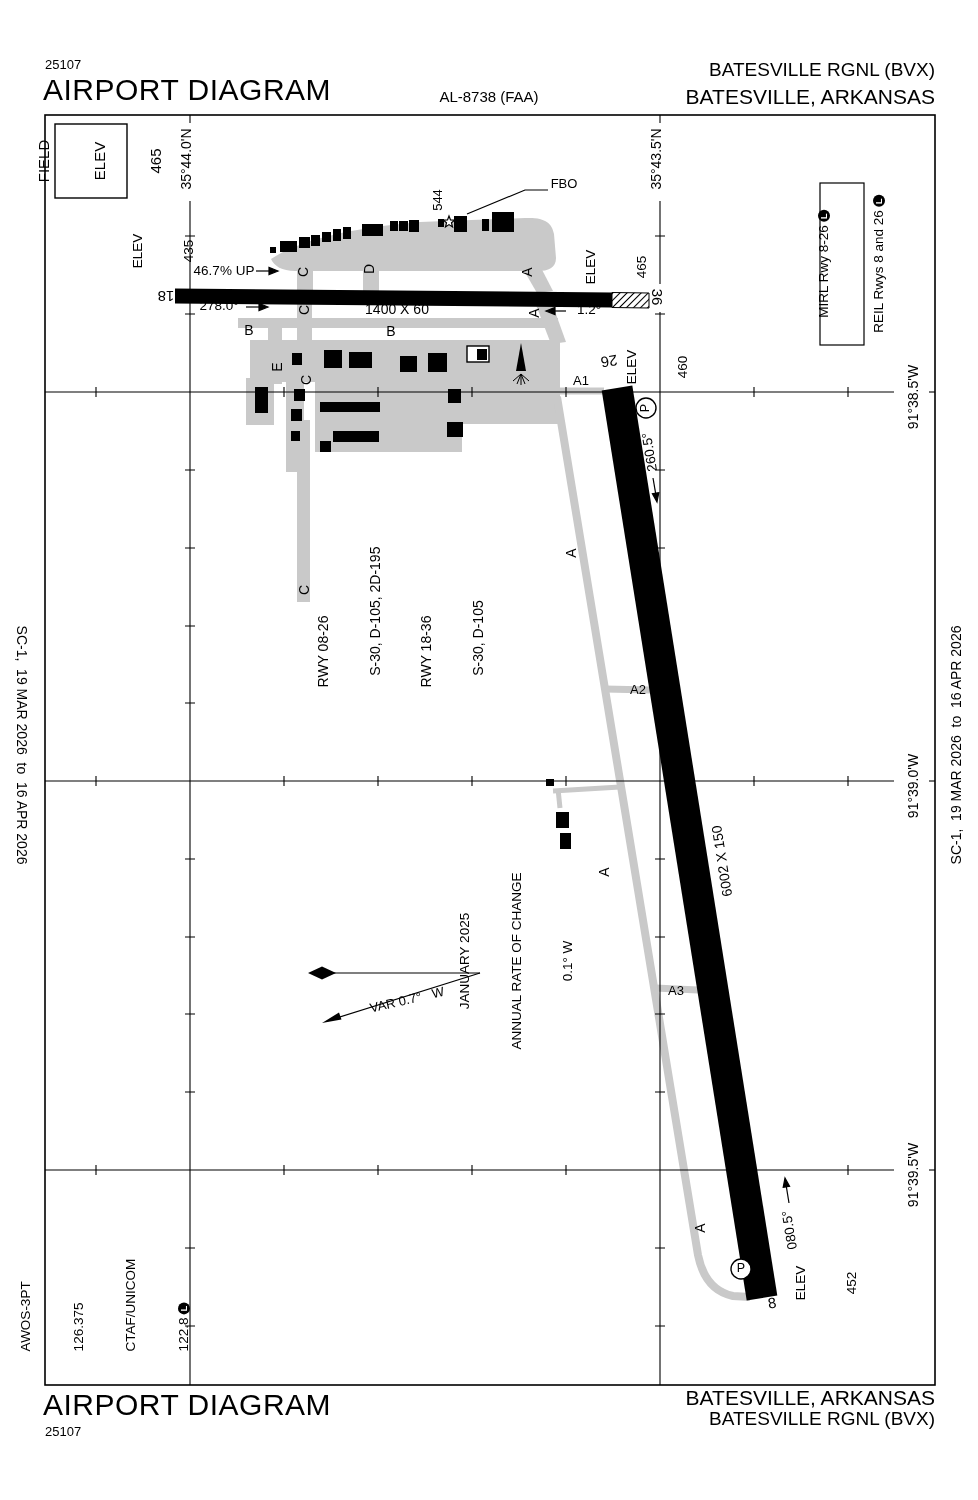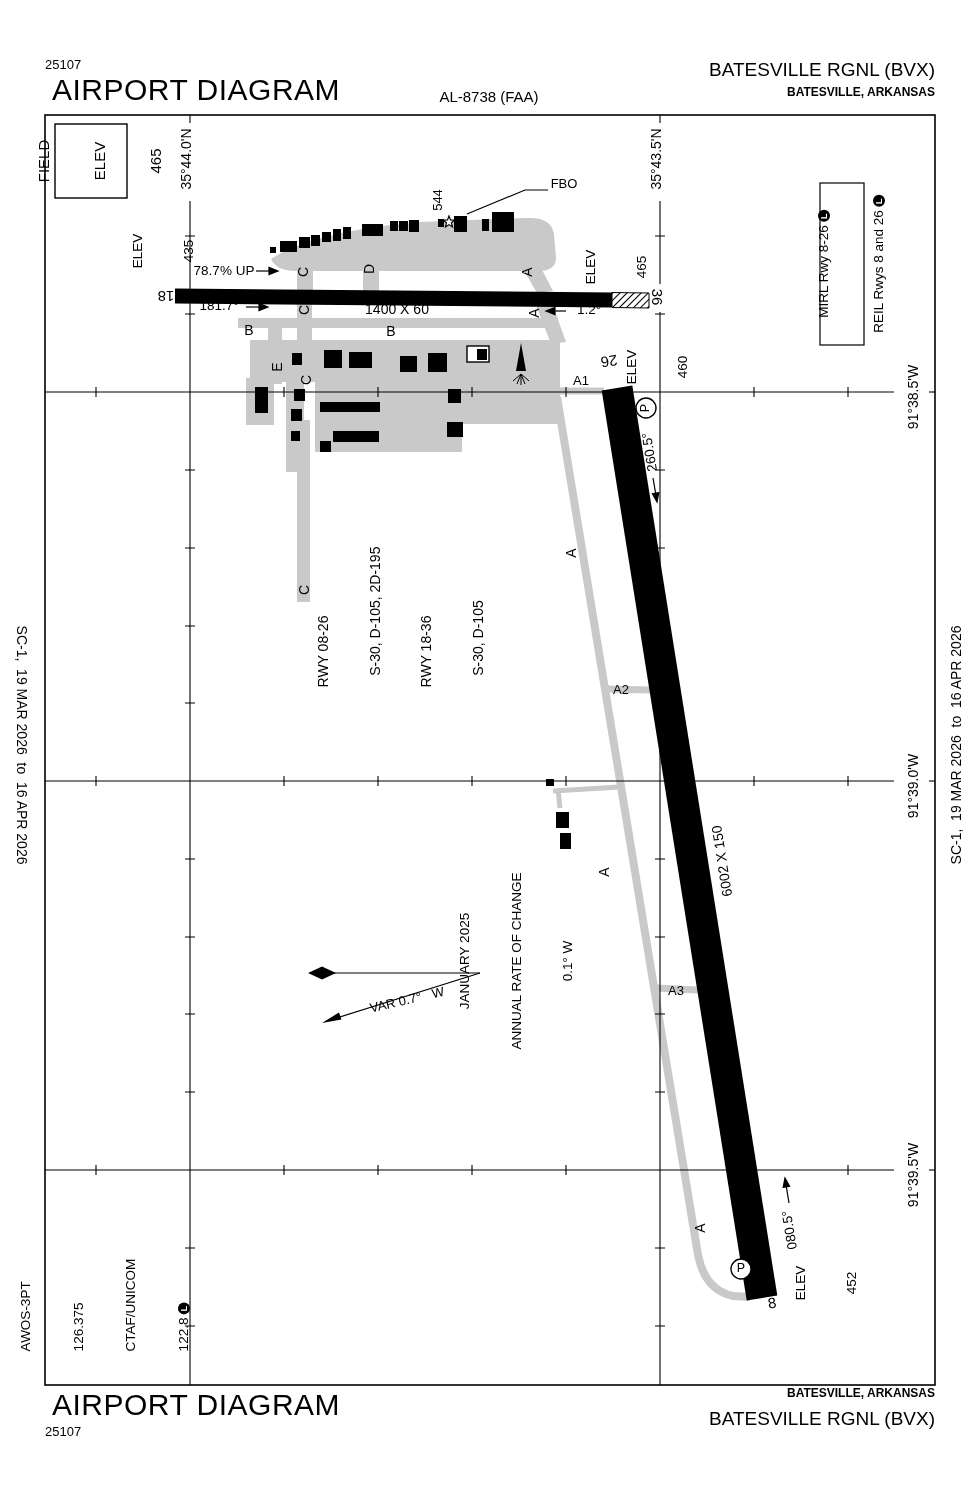--- a/index.html
+++ b/index.html
@@ -9,22 +9,22 @@
   .lbl{position:absolute;white-space:pre;line-height:1.05;transform:translate(-50%,-50%);}
   .r90 {transform:translate(-50%,-50%) rotate(90deg);}
   .rm90{transform:translate(-50%,-50%) rotate(-90deg);}
   .r180{transform:translate(-50%,-50%) rotate(180deg);}
   .r171{transform:translate(-50%,-50%) rotate(171deg);}
   .rm9 {transform:translate(-50%,-50%) rotate(-9deg);}
   .rm99{transform:translate(-50%,-50%) rotate(-99deg);}
   .rm13{transform:translate(-50%,-50%) rotate(-13deg);}
   .t12{font-size:12.5px;} .t13{font-size:13px;} .t135{font-size:13.5px;}
   .t14{font-size:14px;} .t15{font-size:15px;}
-  .t17{font-size:12px;font-weight:bold;} .t19{font-size:19px;}
-  .title{font-size:30px;letter-spacing:.5px;margin-left:9px;}
+  .t17{font-size:21px;} .t19{font-size:19px;}
+  .title{font-size:30px;letter-spacing:.5px;}
   .vblock{position:absolute;transform:translate(-50%,-50%) rotate(-90deg);text-align:center;white-space:pre;}
   .vb3  > div{line-height:20px;font-size:15px;}
   .mirl > div{line-height:19px;font-size:13.5px;}
   .awos > div{line-height:16.5px;font-size:13.5px;text-align:left;}
   .rwyd > div{line-height:15.5px;font-size:14px;text-align:left;}
   .jan  > div{line-height:15.5px;font-size:13.5px;}
   .elev2> div{line-height:15px;font-size:13.5px;}
   .badge{display:inline-block;width:12px;height:12px;border-radius:50%;background:#000;color:#fff;
          font-size:9.5px;line-height:12.5px;text-align:center;font-weight:700;margin-left:3px;vertical-align:1px;}
 </style>
@@ -228,30 +228,30 @@
 </div>
 <div class="vblock elev2" style="left:648px;top:367px">
   <div>ELEV</div>
   <div>460</div>
 </div>
 <div class="vblock elev2" style="left:817px;top:1283px">
   <div>ELEV</div>
   <div>452</div>
 </div>
 
-<div class="lbl t135" style="left:224px;top:271px">78.7% UP</div>
-<div class="lbl t135" style="left:219px;top:306px">181.7°</div>
+<div class="lbl t135" style="left:224px;top:271px">46.7% UP</div>
+<div class="lbl t135" style="left:219px;top:306px">278.0°</div>
 <div class="lbl t14" style="left:397px;top:309px">1400 X 60</div>
 <div class="lbl t135" style="left:589px;top:310px">1.2°</div>
 <div class="lbl rm99 t135" style="left:650px;top:452px">260.5°</div>
 <div class="lbl rm99 t14" style="left:722px;top:861px">6002 X 150</div>
 <div class="lbl rm99 t135" style="left:790px;top:1230px">080.5°</div>
 
 <div class="lbl t13" style="left:581px;top:381px">A1</div>
-<div class="lbl t13" style="left:621px;top:690px">A2</div>
+<div class="lbl t13" style="left:638px;top:690px">A2</div>
 <div class="lbl t13" style="left:676px;top:991px">A3</div>
 <div class="lbl rm90 t14" style="left:527px;top:272px">A</div>
 <div class="lbl rm90 t14" style="left:534px;top:313px">A</div>
 <div class="lbl rm90 t14" style="left:571px;top:553px">A</div>
 <div class="lbl rm90 t14" style="left:604px;top:872px">A</div>
 <div class="lbl rm90 t14" style="left:700px;top:1228px">A</div>
 <div class="lbl t14" style="left:249px;top:330px">B</div>
 <div class="lbl t14" style="left:391px;top:331px">B</div>
 <div class="lbl rm90 t14" style="left:303px;top:272px">C</div>
 <div class="lbl rm90 t14" style="left:304px;top:310px">C</div>

